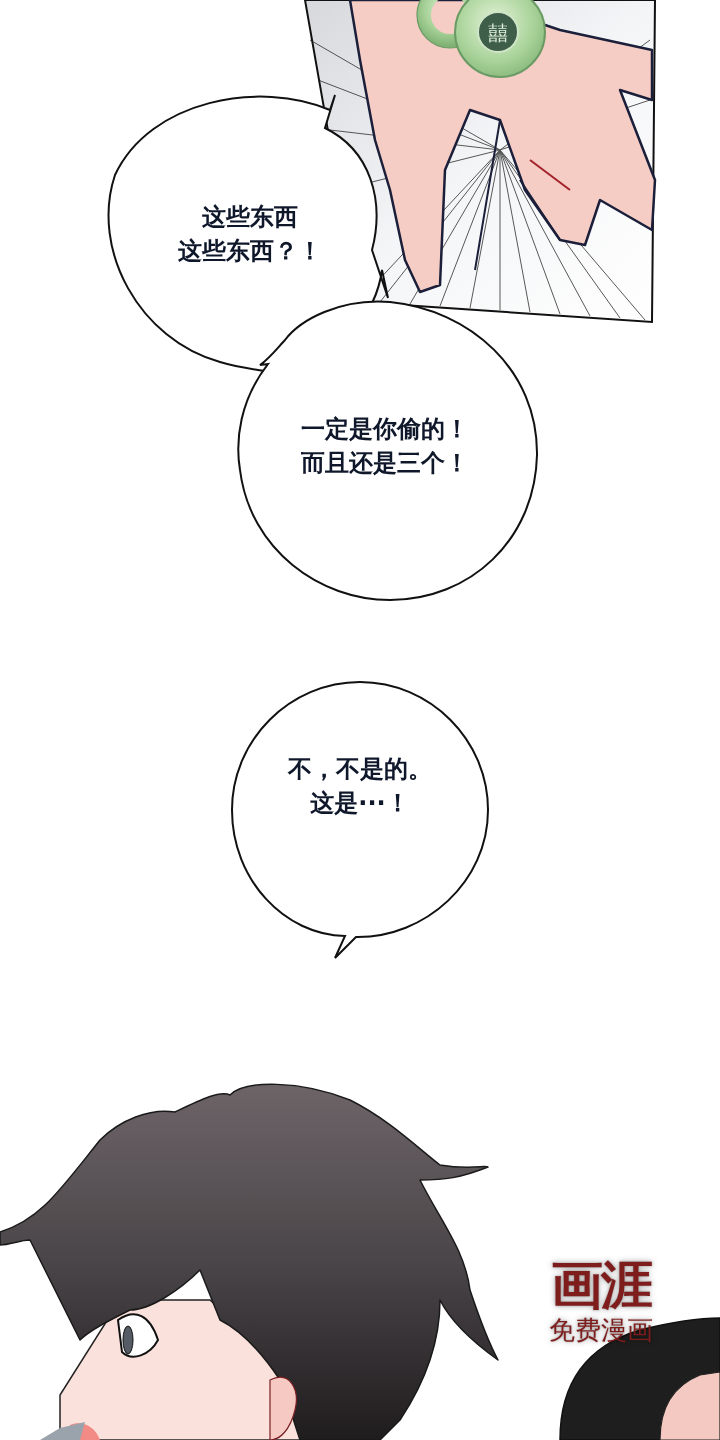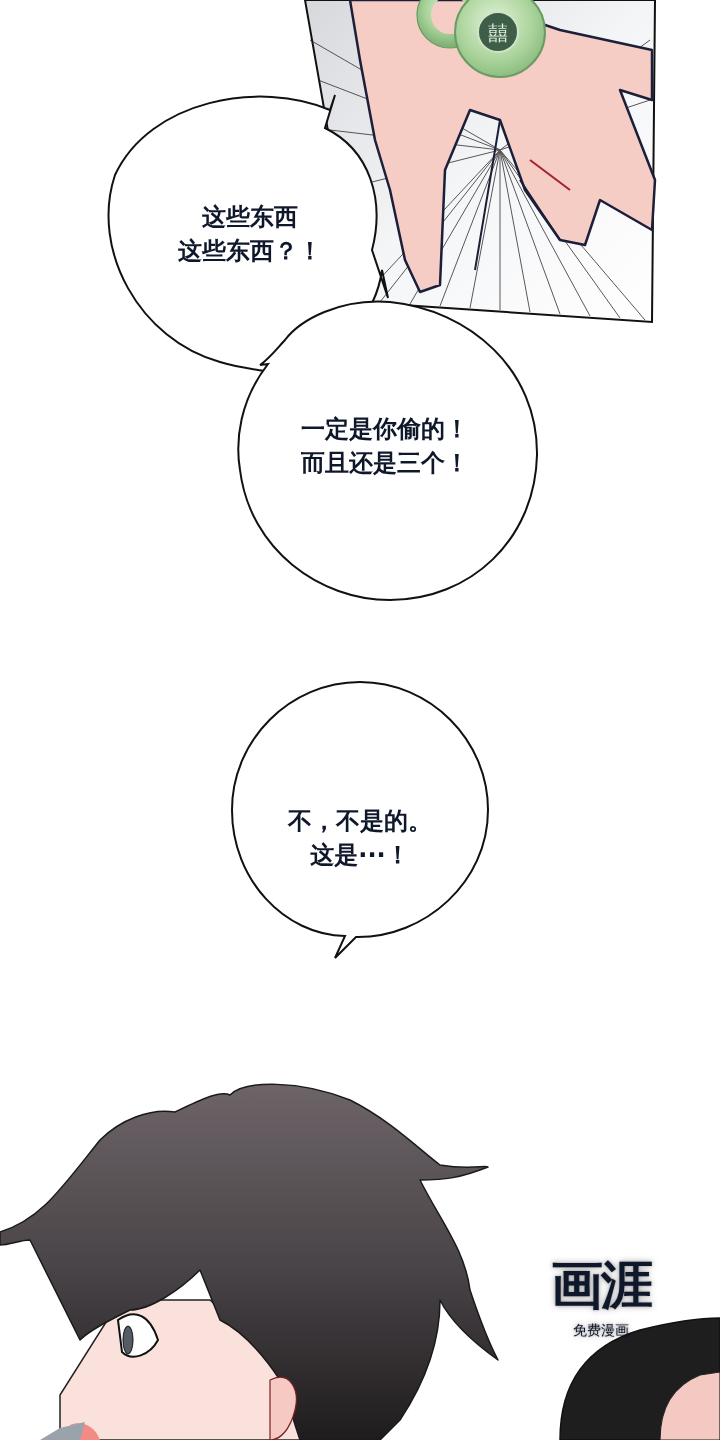--- a/index.html
+++ b/index.html
@@ -3,24 +3,24 @@
 <meta charset="utf-8">
 <style>
   html, body { margin:0; padding:0; }
   body { width:720px; height:1440px; background:#ffffff; position:relative; overflow:hidden;
          font-family:"DejaVu Sans","Liberation Sans",sans-serif; }
   .layer { position:absolute; left:0; top:0; width:720px; height:1440px; }
   .bubble-text { position:absolute; text-align:center; font-weight:bold; color:#0f172a;
                  font-size:24px; line-height:34px; white-space:nowrap;
                  font-family:"DejaVu Sans","Liberation Sans",sans-serif; }
   .watermark { position:absolute; left:536px; top:1255px; width:130px; text-align:center;
-               color:#0f172a; text-shadow:0 0 6px rgba(0,0,0,0.35), 0 0 2px rgba(0,0,0,0.3);
+               color:#7f1d1d; text-shadow:0 0 6px rgba(0,0,0,0.35), 0 0 2px rgba(0,0,0,0.3);
                font-family:"DejaVu Sans","Liberation Sans",sans-serif; }
   .wm-logo { font-size:52px; font-weight:bold; letter-spacing:-2px; line-height:60px; }
-  .wm-sub { font-size:14px; line-height:26px; margin-top:2px; }
+  .wm-sub { font-size:26px; line-height:26px; margin-top:2px; }
 </style>
 </head>
 <body>
 
 <svg class="layer" viewBox="0 0 720 1440" xmlns="http://www.w3.org/2000/svg">
   <defs>
     <linearGradient id="bgGrad" x1="0" y1="0" x2="1" y2="1">
       <stop offset="0" stop-color="#d6d8dc"></stop>
       <stop offset="0.5" stop-color="#f4f5f7"></stop>
       <stop offset="1" stop-color="#ffffff"></stop>
@@ -98,21 +98,21 @@
 </svg>
 
 <div class="bubble-text" style="left:150px; top:200px; width:200px;">
   <div>这些东西</div>
   <div>这些东西？！</div>
 </div>
 <div class="bubble-text" style="left:280px; top:412px; width:210px;">
   <div>一定是你偷的！</div>
   <div>而且还是三个！</div>
 </div>
-<div class="bubble-text" style="left:270px; top:804px; width:180px;">
+<div class="bubble-text" style="left:270px; top:752px; width:180px;">
   <div>不，不是的。</div>
   <div>这是···！</div>
 </div>
 
 <div class="watermark">
   <div class="wm-logo">画涯</div>
   <div class="wm-sub">免费漫画</div>
 </div>
 
 </body></html>

